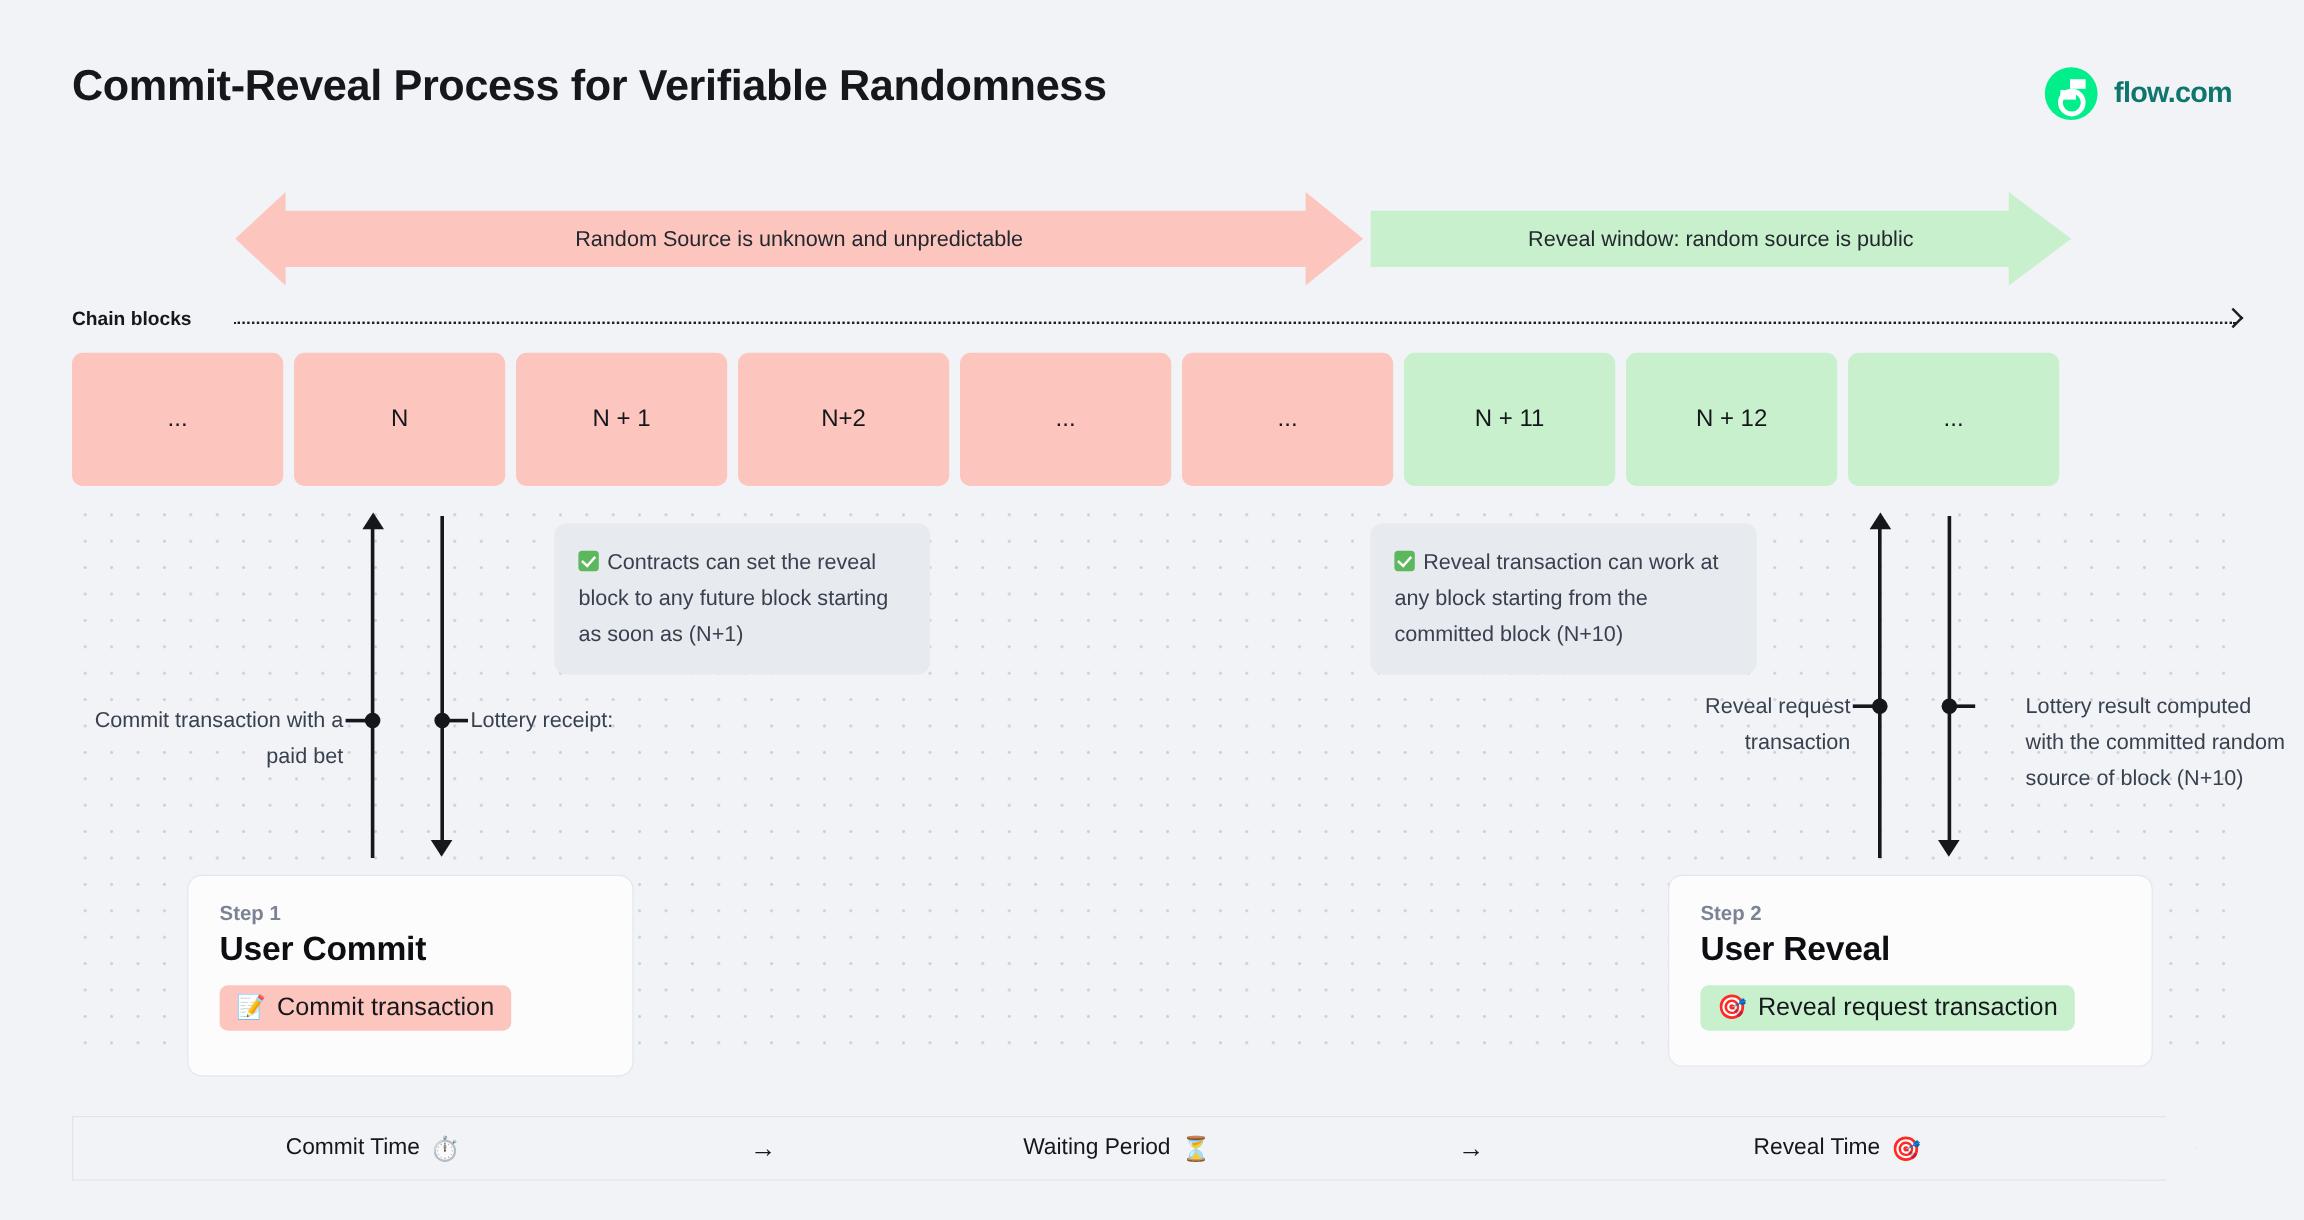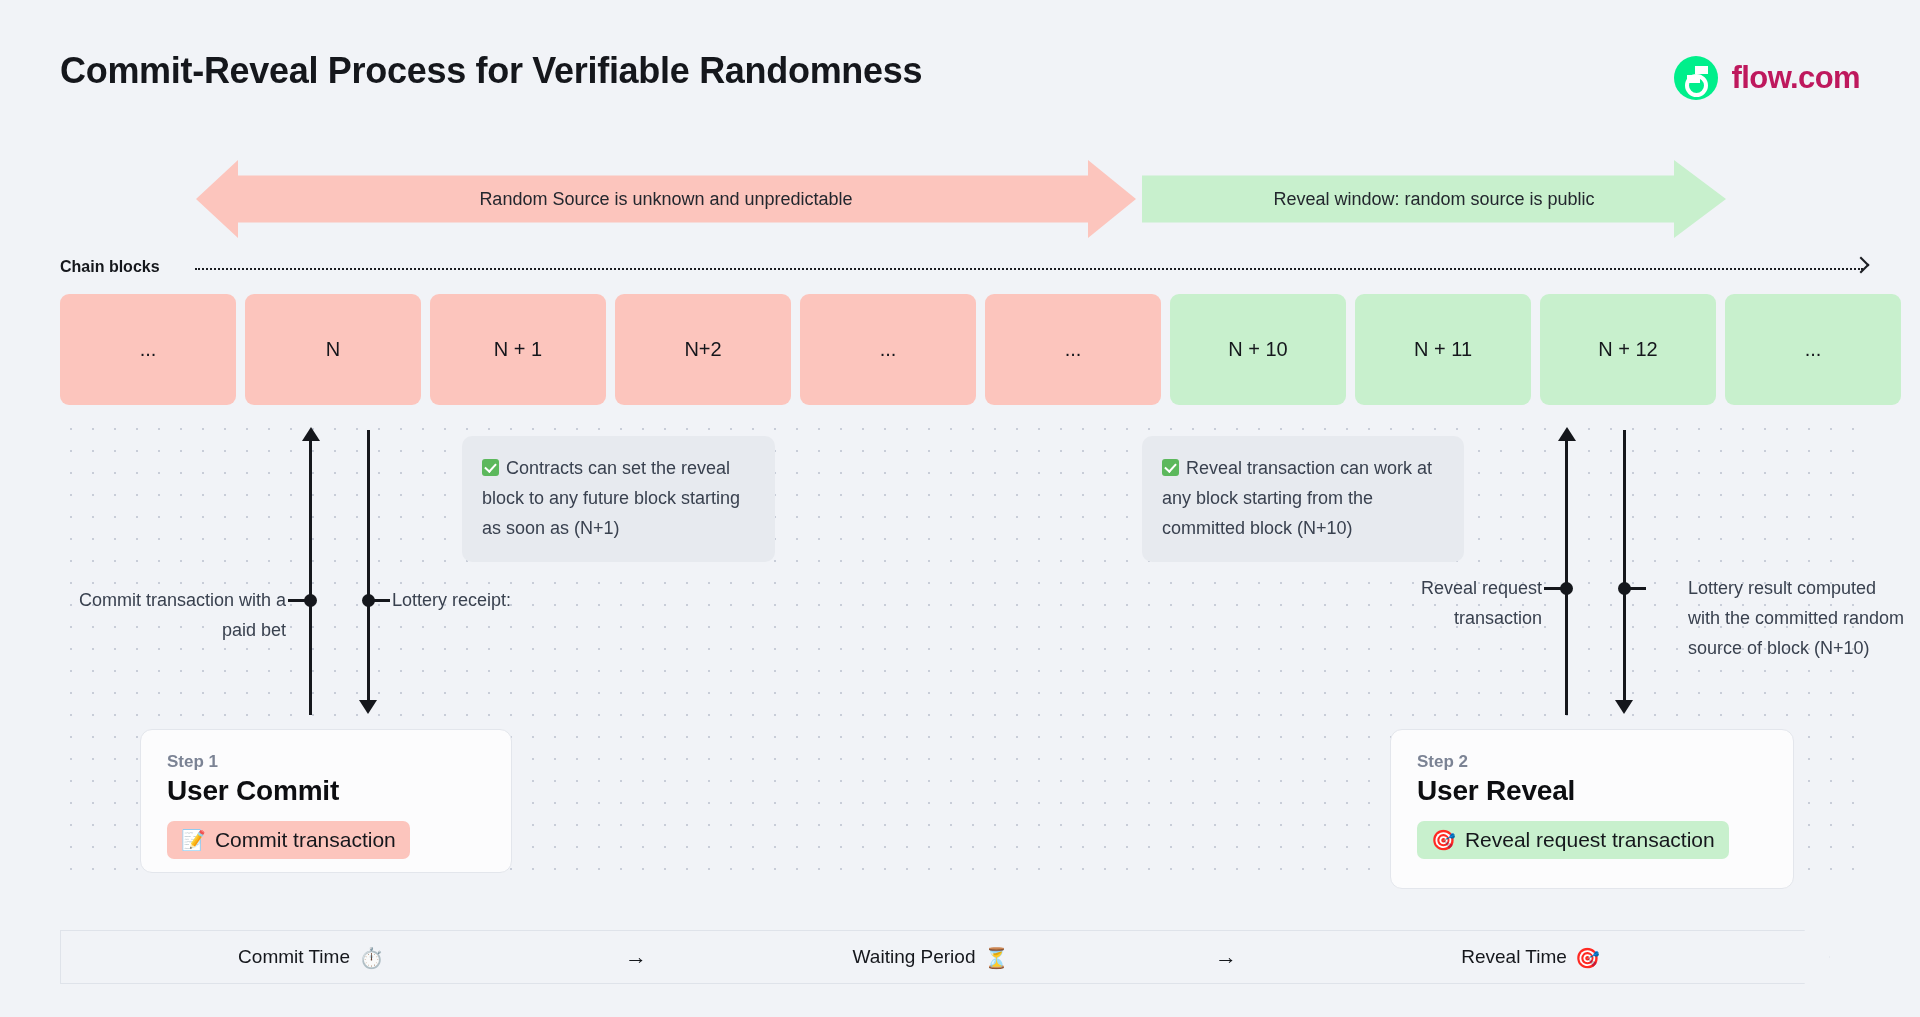--- a/index.html
+++ b/index.html
@@ -28,21 +28,21 @@
   .brand-mark::before {
     content: ""; position: absolute; left: 11px; top: 18px;
     width: 15px; height: 15px; border-radius: 50%;
     border: 4px solid #fff;
   }
   .brand-mark::after {
     content: ""; position: absolute; left: 21px; top: 10px;
     width: 13px; height: 8px; background: #fff;
     box-shadow: -8px 9px 0 0 #fff;
   }
-  .brand-text { font-size: 31px; font-weight: 700; color: #be185d; letter-spacing: -0.6px; }
+  .brand-text { font-size: 24px; font-weight: 700; color: #0f766e; letter-spacing: -0.6px; }
 
   
   .phase-row { position: absolute; left: 0; top: 160px; width: 1920px; height: 78px; }
   .phase {
     position: absolute; top: 0; height: 78px;
     display: flex; align-items: center; justify-content: center;
     font-size: 18px; color: #23272e;
   }
   .phase span { position: relative; z-index: 2; }
   .phase-unknown {
@@ -186,21 +186,20 @@
   <div class="chain-axis"></div>
   <div class="chain-axis-head"></div>
 
   <div class="blocks">
     <div class="block red">...</div>
     <div class="block red">N</div>
     <div class="block red">N + 1</div>
     <div class="block red">N+2</div>
     <div class="block red">...</div>
     <div class="block red">...</div>
-    <div class="block green">N + 10</div>
     <div class="block green">N + 11</div>
     <div class="block green">N + 12</div>
     <div class="block green">...</div>
   </div>
 
   <div class="dot-canvas"></div>
 
   <div class="vhead-up" style="left:302px; top:427px;"></div>
   <div class="vline" style="left:309px; top:440px; height:275px;"></div>
   <div class="vdot" style="left:304px; top:594px;"></div>
@@ -231,21 +230,21 @@
   <div class="annot right-al" style="left:60px; top:585px; width:226px;">Commit transaction with a paid bet</div>
 
   <div class="annot" style="left:392px; top:585px; width:260px;">
     <div>Lottery receipt:</div>
   </div>
 
   <div class="annot right-al" style="left:1330px; top:573px; width:212px;">Reveal request transaction</div>
 
   <div class="annot" style="left:1648px; top:573px; width:225px;margin-left:40px;">Lottery result computed with the committed random source of block (N+10)</div>
 
-  <div class="step-card" style="left:140px; top:729px; width:372px; height:144px;">
+  <div class="step-card" style="left:156px; top:729px; width:372px; height:168px;">
     <div class="step-kicker">Step 1</div>
     <div class="step-title">User Commit</div>
     <div class="step-pill pill-red">
       <span class="emoji">📝</span>
       <span>Commit transaction</span>
     </div>
   </div>
 
   <div class="step-card" style="left:1390px; top:729px; width:404px; height:160px;">
     <div class="step-kicker">Step 2</div>

